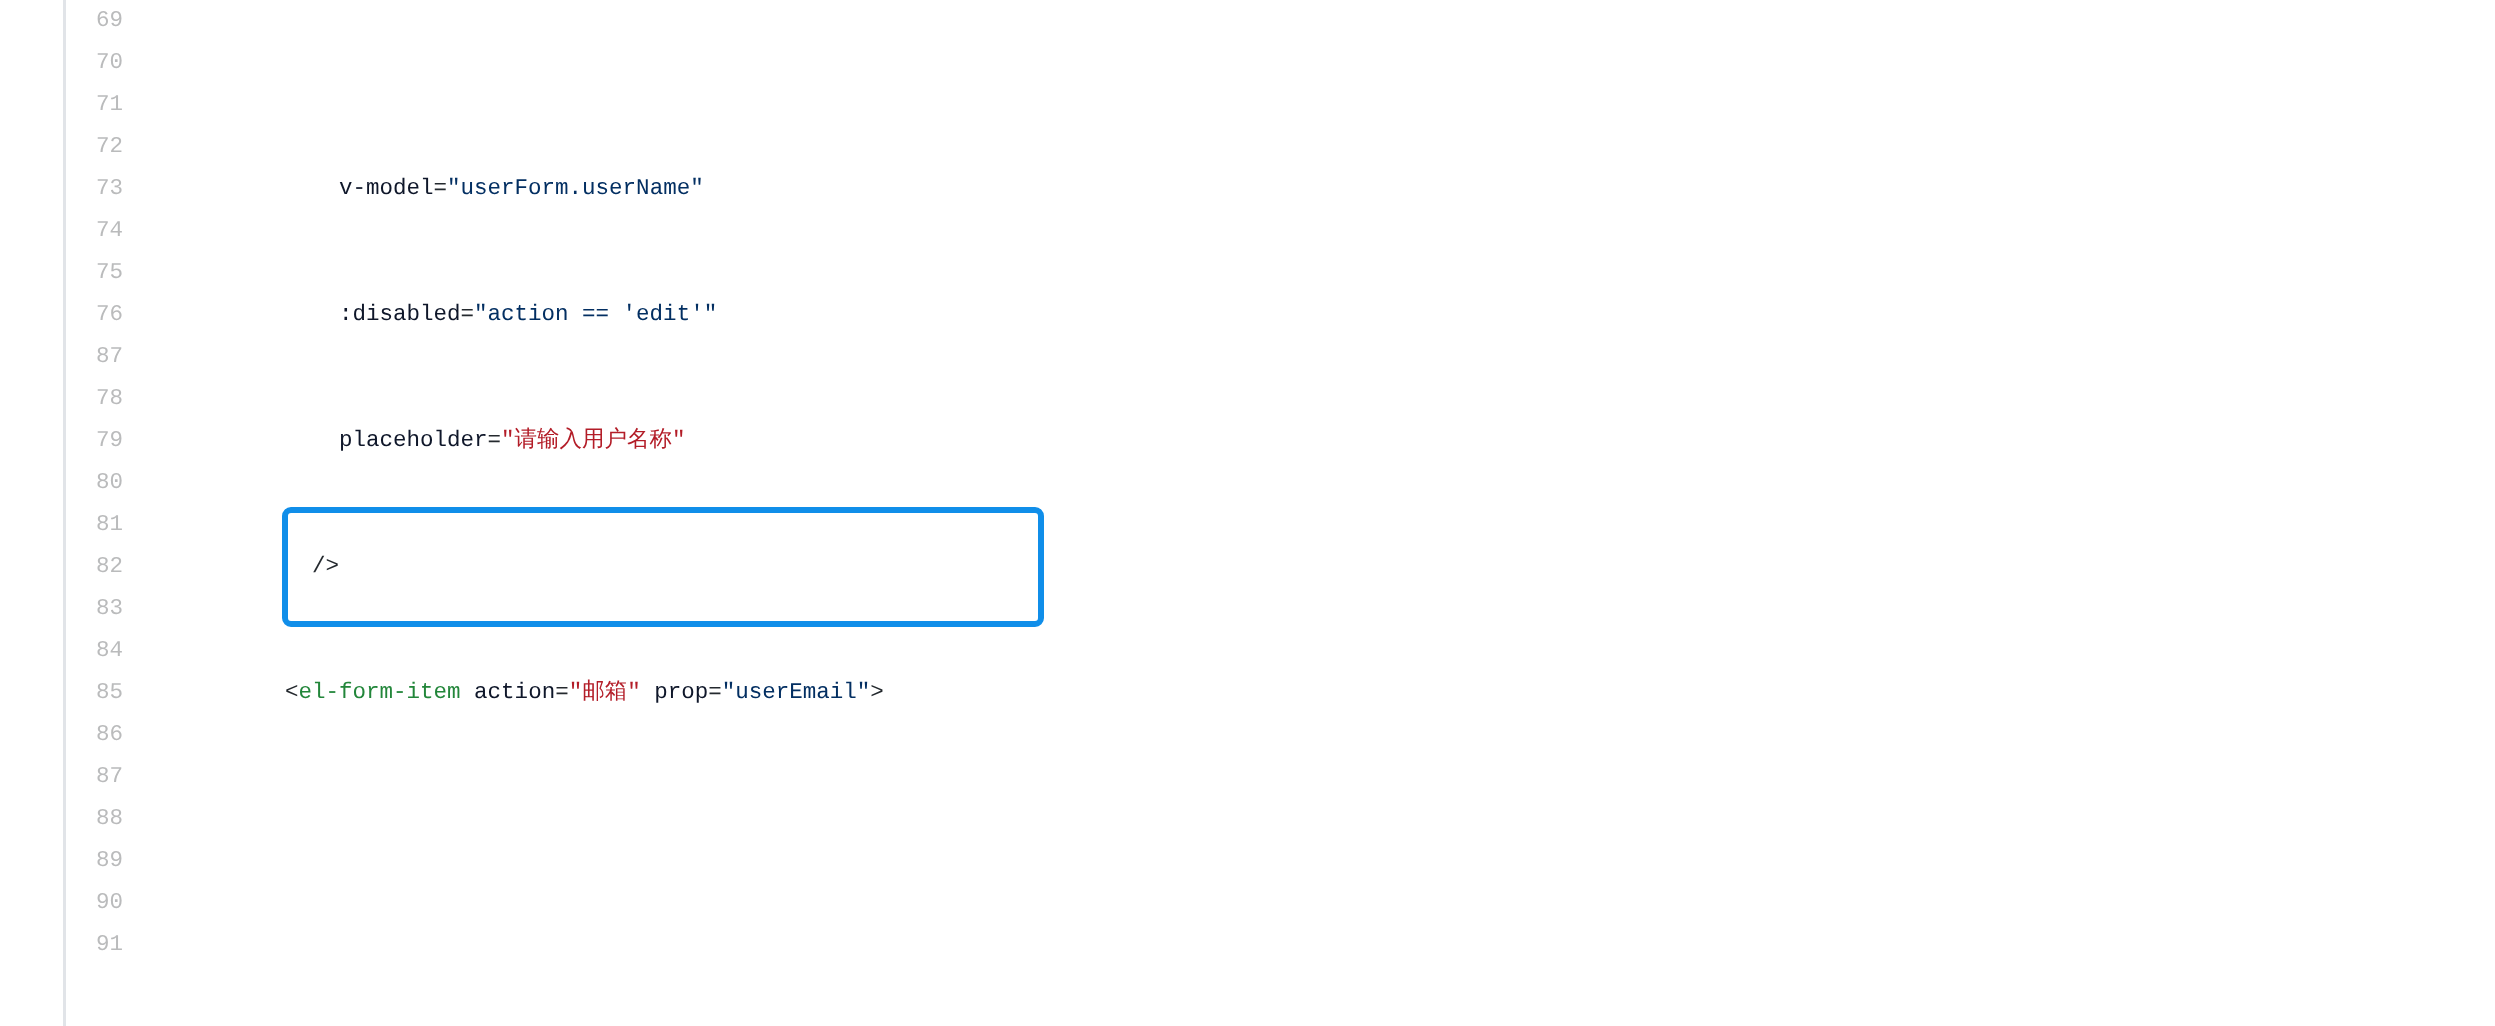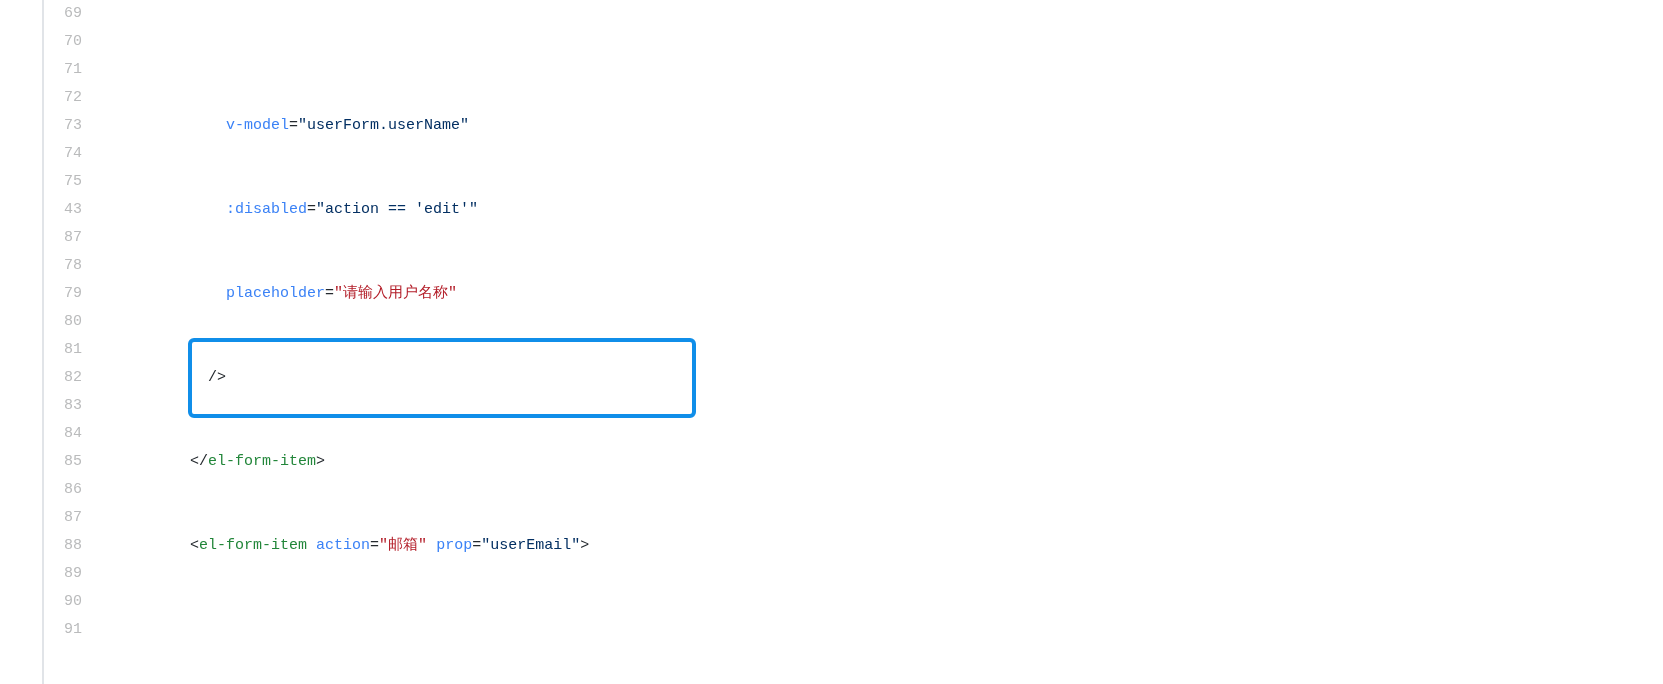--- a/index.html
+++ b/index.html
@@ -19,21 +19,21 @@
   padding-right: 18px;
   flex-shrink: 0;
 }
 .gutter div { height: 28px; }
 .code { flex: 1; position: relative; white-space: pre; }
 .code .line { height: 28px; }
 
 
 .p  { color: #24292e; }        
 .tg { color: #22863a; }         
-.at { color: #3b82f6; }         
+.at { color: #0f172a; }         
 .st { color: #b31d28; }         
 .s2 { color: #032f62; } 
 
 .highlight-box {
   position: absolute;
   border: 4px solid #108ee9;
   border-radius: 6px;
   pointer-events: none;
 }
 </style>
@@ -42,21 +42,21 @@
 
 <div class="container">
   <div class="gutter">
     <div>69</div>
     <div>70</div>
     <div>71</div>
     <div>72</div>
     <div>73</div>
     <div>74</div>
     <div>75</div>
-    <div>43</div>
+    <div>76</div>
     <div>87</div>
     <div>78</div>
     <div>79</div>
     <div>80</div>
     <div>81</div>
     <div>82</div>
     <div>83</div>
     <div>84</div>
     <div>85</div>
     <div>86</div>
@@ -67,21 +67,20 @@
     <div>91</div>
   </div>
 
   <div class="code">
     <div class="highlight-box" style="top:338px;left:88px;width:508px;height:80px;"></div>
 
     <div class="line">              <span class="at">v-model</span><span class="p">=</span><span class="s2">"userForm.userName"</span></div>
     <div class="line">              <span class="at">:disabled</span><span class="p">=</span><span class="s2">"action == 'edit'"</span></div>
     <div class="line">              <span class="at">placeholder</span><span class="p">=</span><span class="st">"请输入用户名称"</span></div>
     <div class="line">            <span class="p">/&gt;</span></div>
-    <div class="line">          <span class="p">&lt;/</span><span class="tg">el-form-item</span><span class="p">&gt;</span></div>
     <div class="line">          <span class="p">&lt;</span><span class="tg">el-form-item</span> <span class="at">action</span><span class="p">=</span><span class="st">"邮箱"</span> <span class="at">prop</span><span class="p">=</span><span class="s2">"userEmail"</span><span class="p">&gt;</span></div>
     
     
     
     
     
     
     
     
     

